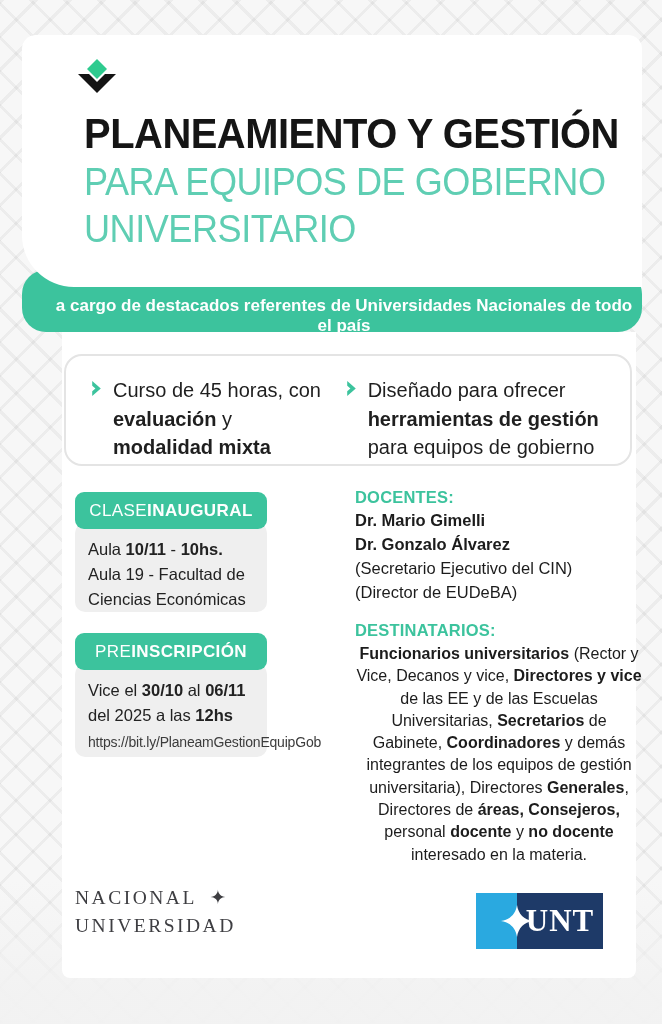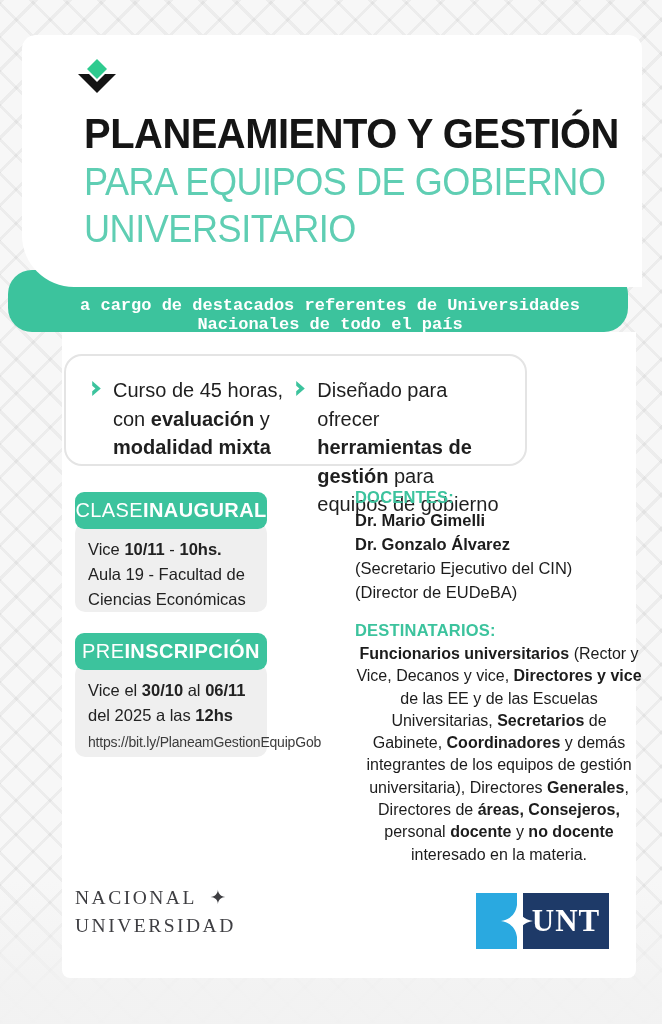--- a/index.html
+++ b/index.html
@@ -21,50 +21,50 @@
   }
   .fade{
     position:absolute; inset:0; z-index:0; pointer-events:none;
     background:linear-gradient(180deg, rgba(247,247,247,0) 86%, rgba(242,242,242,0.95) 97%);
   }
   .body-card{
     position:absolute; left:62px; top:332px; width:574px; height:646px;
     background:#ffffff; z-index:1; border-radius:0 0 8px 8px;
   }
   .banner{
-    position:absolute; left:8px; top:270px; width:620px; height:62px;
-    background:var(--accent); border-radius:24px; z-index:2;font-family:Liberation Mono, monospace;
+    position:absolute; left:22px; top:270px; width:620px; height:62px;
+    background:var(--accent); border-radius:24px; z-index:2;
   }
   .banner-text{
     position:absolute; left:30px; right:6px; top:26px;
     text-align:center; color:#ffffff; font-size:17px; font-weight:700;
   }
   .header-card{
     position:absolute; left:22px; top:35px; width:620px; height:252px;
     background:#ffffff; border-radius:14px 14px 0 52px; z-index:3;
   }
   .brand{position:absolute; left:52px; top:24px; width:46px; height:44px;}
   .titles{position:absolute; left:62px; top:74px; transform:scaleX(0.95); transform-origin:left top; white-space:nowrap;}
   .title{font-size:42px; line-height:50px; font-weight:700; letter-spacing:-0.5px; color:var(--ink);}
   .subtitle{font-size:38px; line-height:47px; font-weight:400; letter-spacing:-0.5px; color:var(--subtitle);}
   .features-card{
-    position:absolute; left:64px; top:354px; width:463px; height:112px;
+    position:absolute; left:64px; top:354px; width:568px; height:112px;
     background:#ffffff; border:2px solid #e4e4e4; border-radius:18px; z-index:4;
     box-sizing:border-box; display:flex; padding:20px 18px 0 24px;
   }
   .feature{display:flex; align-items:flex-start;}
   .feature .chev{flex:0 0 auto; margin:5px 10px 0 0;}
   .feature-text{font-size:20px; line-height:28.5px; color:#1f1f1f;}
   .feature.f1{width:262px;}
   .feature.f2{width:284px; margin-left:8px;}
   .badge{
     position:absolute; left:75px; width:192px; height:37px; z-index:5;
     background:var(--accent); border-radius:9px;
     display:flex; align-items:center; justify-content:center;
-    color:#ffffff; font-size:20px; letter-spacing:0.4px;
+    color:#ffffff; font-size:17px; letter-spacing:0.4px;
   }
   .graybox{
     position:absolute; left:75px; width:192px; z-index:4;
     background:#efefef; border-radius:10px;
     box-sizing:border-box; padding:14px 8px 0 13px;
     font-size:16.5px; line-height:25px; color:#222222;
   }
   .graybox .link{
     display:block; margin-top:2px; font-size:14px; font-weight:400; color:#3c3c3c;
     letter-spacing:-0.2px; text-decoration:none;
@@ -85,21 +85,21 @@
   .wordmark{
     position:absolute; left:75px; top:884px; z-index:4;
     font-family:"Liberation Serif", serif; color:#3e3e42;
     font-size:19.5px; line-height:27.5px; letter-spacing:2.5px;
   }
   .wordmark .row{display:flex; align-items:center;}
   .wordmark .star{margin-left:13px; letter-spacing:0;}
   .unt-logo{position:absolute; left:476px; top:893px; width:127px; height:56px; z-index:4;}
   .unt-blue{position:absolute; left:0; top:0; width:41px; height:56px; background:var(--unt_blue);}
   .unt-navy{
-    position:absolute; left:47px; top:0; width:86px; height:56px; background:var(--unt_navy);
+    position:absolute; left:41px; top:0; width:86px; height:56px; background:var(--unt_navy);
     display:flex; align-items:center; justify-content:center;
   }
   .unt-navy span{
     font-family:"Liberation Serif", serif; font-weight:700; color:#ffffff;
     font-size:31px; letter-spacing:1px;
   }
   .unt-star{position:absolute; left:25px; top:12px; width:32px; height:32px;}
 </style>
 </head>
 <body>
@@ -138,21 +138,21 @@
       </svg>
       <div class="feature-text"><span>Diseñado para ofrecer </span><b>herramientas de gestión</b><span> para equipos de gobierno</span></div>
     </div>
   </div>
 
   <div class="badge" style="top:492px;">
       <span>CLASE </span>
       <b>INAUGURAL</b>
     </div>
   <div class="graybox" style="top:523px; height:89px;">
-    <div><span>Vice </span><b>10/11</b><span> - </span><b>10hs.</b></div>
+    <div><span>Aula </span><b>10/11</b><span> - </span><b>10hs.</b></div>
     <div><span>Aula 19 - Facultad de</span></div>
     <div><span>Ciencias Económicas</span></div>
   </div>
 
   <div class="badge" style="top:633px;">
       <span>PRE</span>
       <b>INSCRIPCIÓN</b>
     </div>
   <div class="graybox" style="top:664px; height:93px;">
     <div><span>Vice el </span><b>30/10</b><span> al </span><b>06/11</b></div>

